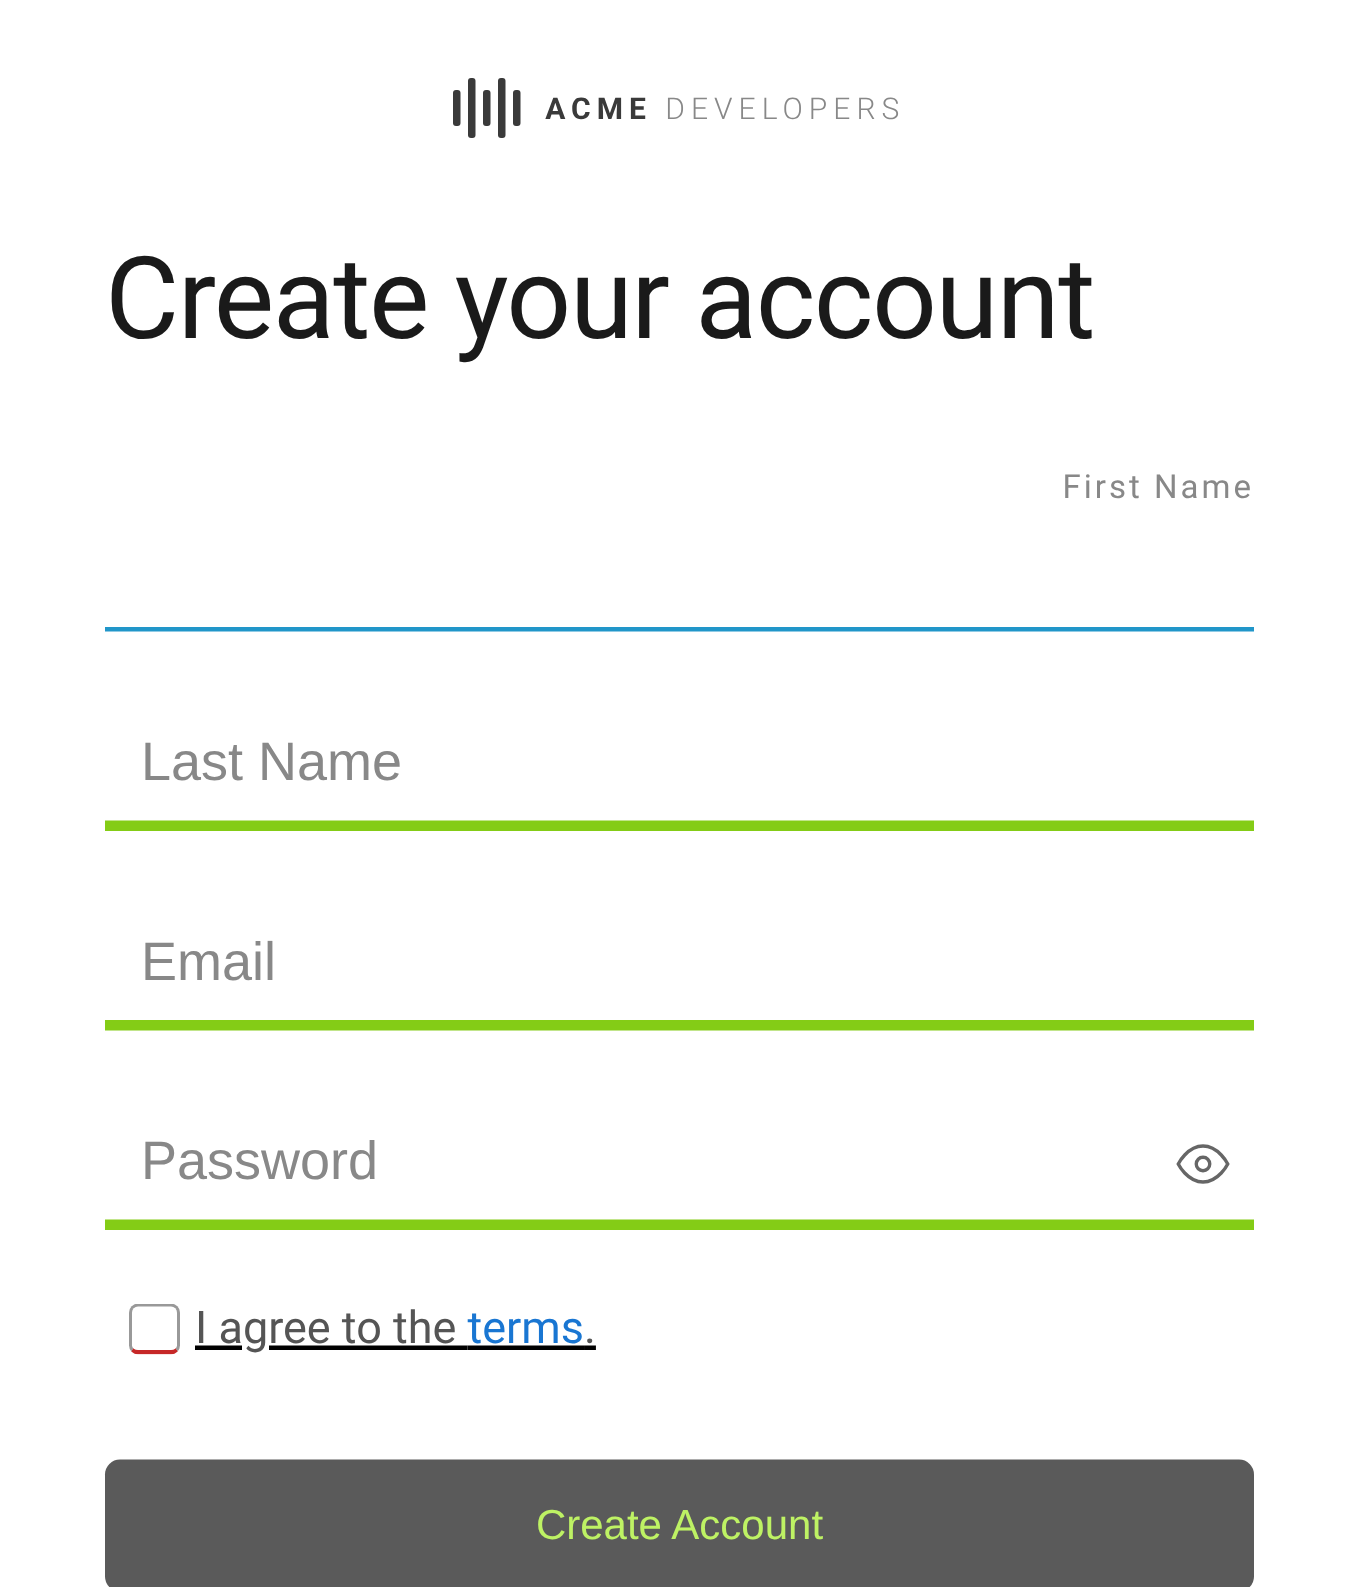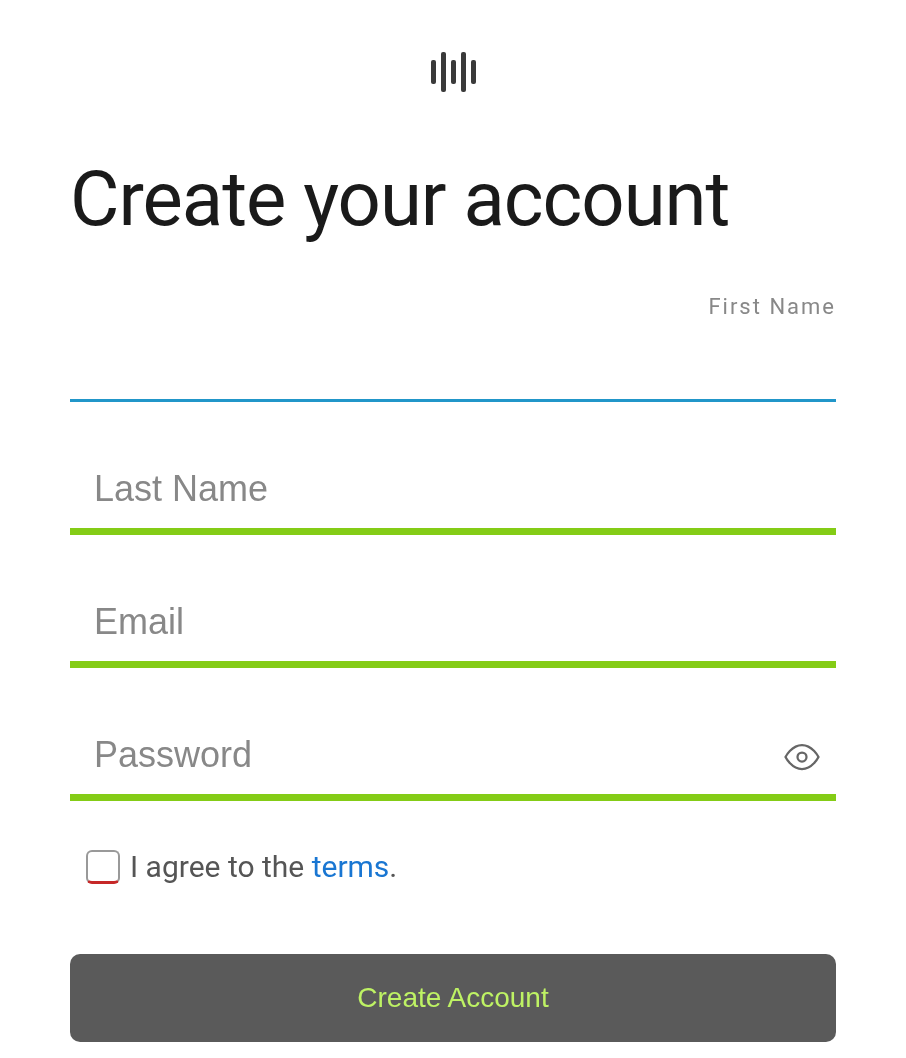--- a/index.html
+++ b/index.html
@@ -47,21 +47,21 @@
       font-weight: 700;
     }
     .logo-text .light {
       font-weight: 300;
       color: #888;
     }
     .heading {
       font-size: 76px;
       font-weight: 400;
       color: #1a1a1a;
-      margin-bottom: 50px;
+      margin-bottom: 69px;
       letter-spacing: -1px;
     }
     .form-group {
       margin-bottom: 48px;
       position: relative;
     }
     .form-group.focused {
       margin-bottom: 48px;
     }
     .floating-label {
@@ -106,20 +106,21 @@
       cursor: pointer;
       color: #666;
     }
     .checkbox-row {
       display: flex;
       align-items: flex-end;
       gap: 10px;
       margin-bottom: 70px;
       margin-top: 20px;
       padding-left: 16px;
+      text-decoration: underline;
     }
     .checkbox {
       width: 34px;
       height: 34px;
       border: 2px solid #999;
       border-bottom: 3px solid #c62828;
       border-radius: 6px;
       cursor: pointer;
       background: #fff;
     }
@@ -161,20 +162,24 @@
 
 
 <div class="logo-container">
   <div class="logo-bars">
     <div class="logo-bar b1"></div>
     <div class="logo-bar b2"></div>
     <div class="logo-bar b3"></div>
     <div class="logo-bar b4"></div>
     <div class="logo-bar b5"></div>
   </div>
+  <div class="logo-text">
+    <span class="bold">ACME</span>
+    <span class="light">DEVELOPERS</span>
+  </div>
 </div>
 
 <h1 class="heading">Create your account</h1>
 
 <div class="form-group focused">
   <label class="floating-label">First Name</label>
   <input type="text" class="input-line" value="" style="">
 </div>
 
 <div class="form-group">

